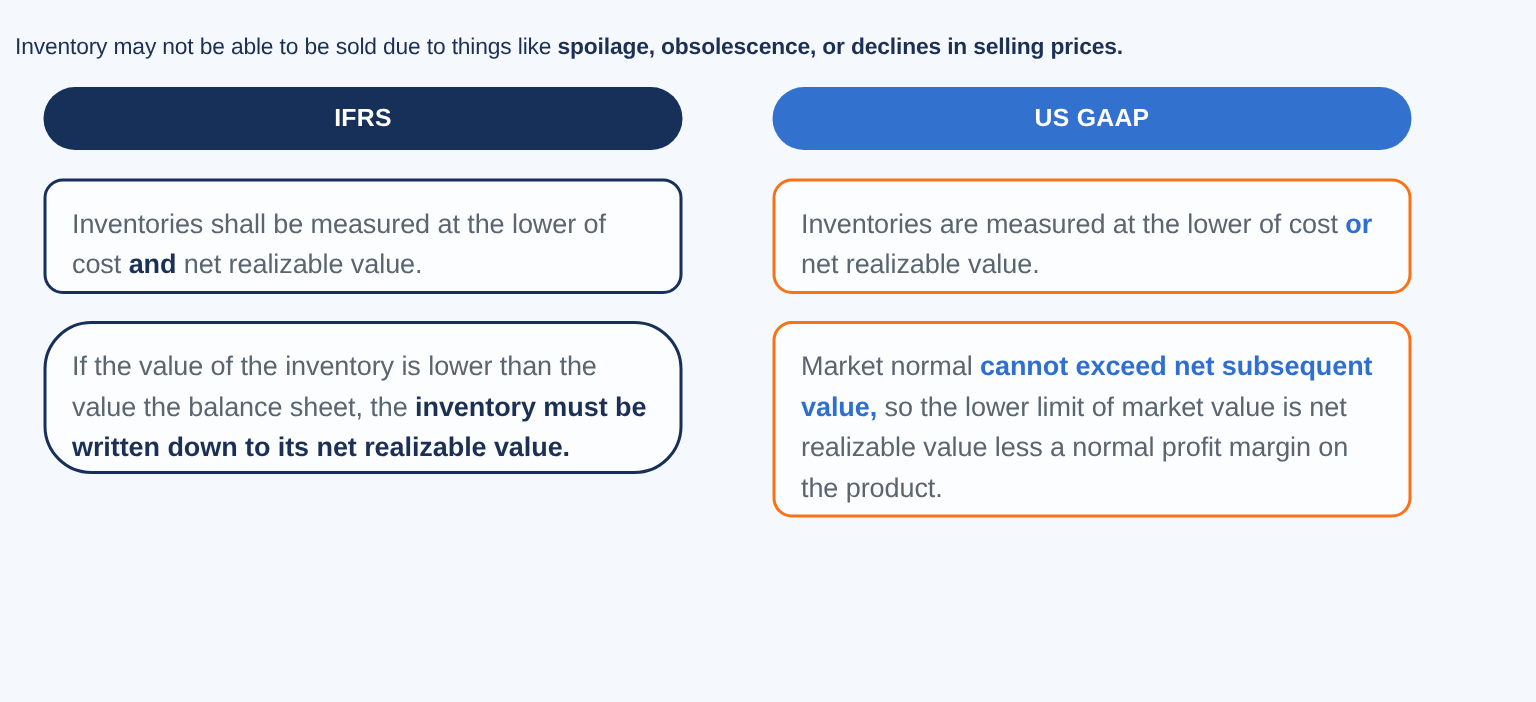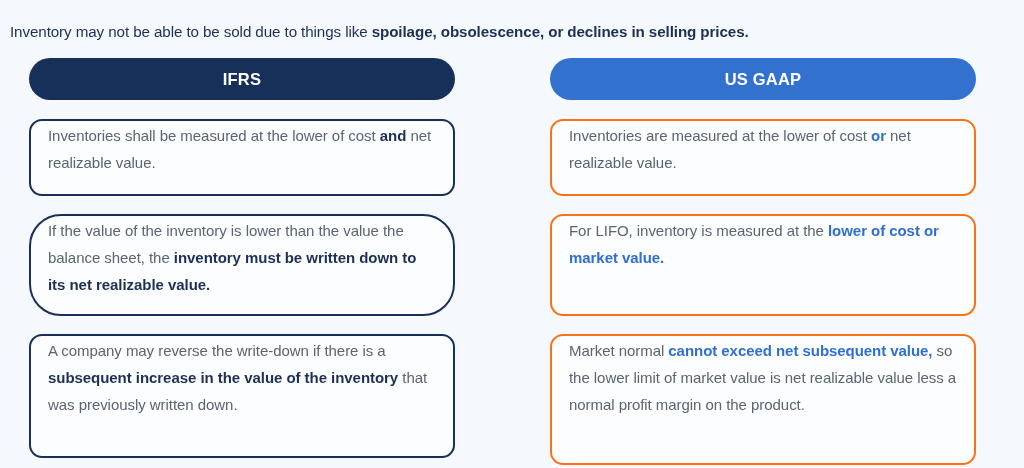--- a/index.html
+++ b/index.html
@@ -35,21 +35,21 @@
   }
   .intro b { font-weight: 700; color: #1c3055; }
 
   
   .columns {
     position: absolute;
     left: 0;
     top: 58px;
     width: 1024px;
     display: flex;
-    gap: 95px;
+    gap: 60px;
     padding: 0 29px;
     box-sizing: border-box;
   }
   .column {
     width: 426px;
     display: flex;
     flex-direction: column;
   }
 
   
@@ -66,23 +66,23 @@
     margin-bottom: 19px;
   }
   .pill.navy  { background: #17305a; }
   .pill.blue  { background: #3371ce; }
 
   
   .card {
     box-sizing: border-box;
     border-radius: 13px;
     background: #fbfdff;
-    padding: 1px 17px 13px 17px;
+    padding: 15px 17px 13px 17px;
     margin-bottom: 18px;
-    font-size: 15px;
+    font-size: 18px;
     line-height: 27px;
     color: #5a6570;
     letter-spacing: -0.05px;
   }
   .card:last-child { margin-bottom: 0; }
 
   .col-ifrs .card { border: 2px solid #17305a; }
   .col-gaap .card { border: 2px solid #f97316; }
 
   .col-ifrs .card b { font-weight: 700; color: #1c3055; }
@@ -106,26 +106,24 @@
   </p>
 
   <div class="columns">
 
     <div class="column col-ifrs">
       <div class="pill navy">
         <span>IFRS</span>
       </div>
       <div class="card c1"><span>Inventories shall be measured at the lower of cost </span><b>and</b><span> net realizable value.</span></div>
       <div class="card c2"><span>If the value of the inventory is lower than the value the balance sheet, the </span><b>inventory must be written down to its net realizable value.</b></div>
-      <div class="card c3"><span>A company may reverse the write-down if there is a </span><b>subsequent increase in the value of the inventory</b><span> that was previously written down.</span></div>
     </div>
 
     <div class="column col-gaap">
       <div class="pill blue">
         <span>US GAAP</span>
       </div>
       <div class="card c1"><span>Inventories are measured at the lower of cost </span><b>or</b><span> net realizable value.</span></div>
-      <div class="card c2"><span>For LIFO, inventory is measured at the </span><b>lower of cost or market value.</b></div>
       <div class="card c3"><span>Market normal </span><b>cannot exceed net subsequent value,</b><span> so the lower limit of market value is net realizable value less a normal profit margin on the product.</span></div>
     </div>
 
   </div>
 </div>
 
 </body></html>

